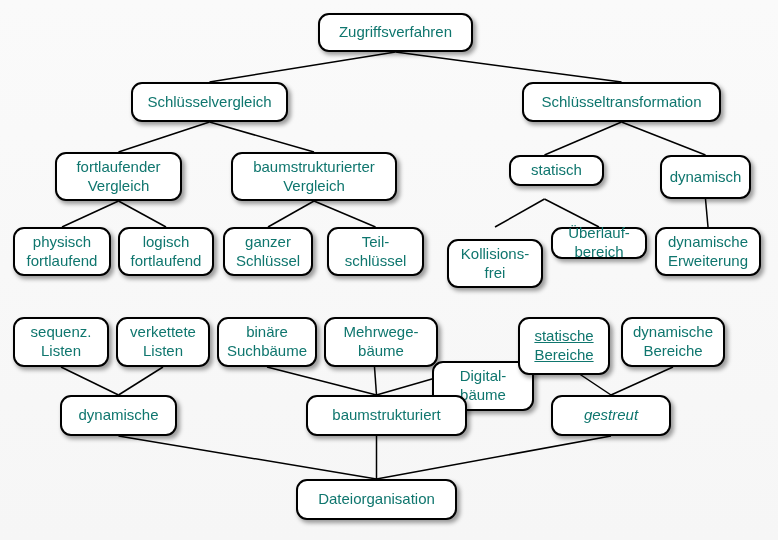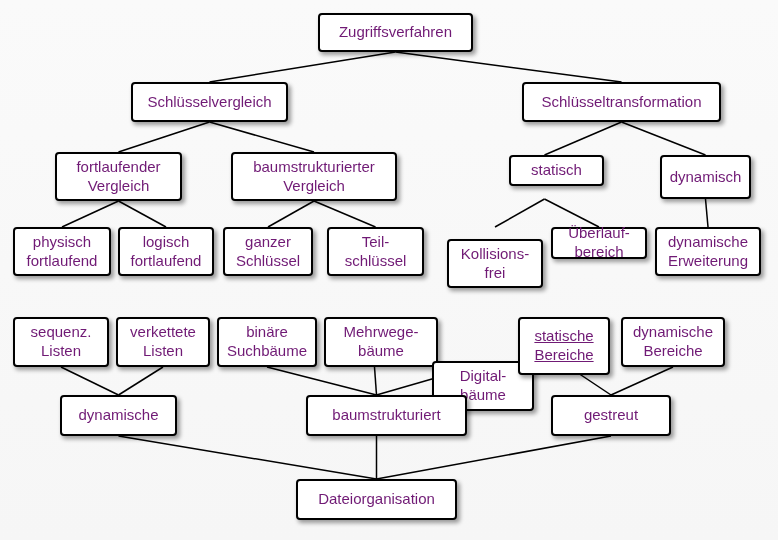--- a/index.html
+++ b/index.html
@@ -30,25 +30,25 @@
   .node {
     position: absolute;
     z-index: 1;
     box-sizing: border-box;
     display: flex;
     align-items: center;
     justify-content: center;
     text-align: center;
     background: #ffffff;
     border: 2px solid #000000;
-    border-radius: 4px;
+    border-radius: 11px;
     box-shadow: 2.5px 3px 4.5px rgba(0,0,0,0.38);
     font-size: 15px;
     line-height: 1.25;
-    color: #701a75;
+    color: #0f766e;
     white-space: pre-line;
     padding: 2px 4px;
   }
 </style>
 </head>
 <body>
 
 <div id="stage" style="background: linear-gradient(rgb(250, 250, 250), rgb(246, 246, 246));">
   <svg id="edges" xmlns="http://www.w3.org/2000/svg">
       <line x1="395.5" y1="52" x2="209.5" y2="82" stroke="#000000"></line>
@@ -108,15 +108,15 @@
     <div class="node" style="left: 324px; top: 317px; width: 114px; height: 50px; background: rgb(255, 255, 255); border-color: rgb(0, 0, 0);">Mehrwege-
 bäume</div>
     <div class="node" style="left: 432px; top: 317px; width: 102px; height: 50px; background: rgb(255, 255, 255); border-color: rgb(0, 0, 0); margin-top: 44px;">Digital-
 bäume</div>
     <div class="node" style="left: 518px; top: 317px; width: 92px; height: 58px; background: rgb(255, 255, 255); border-color: rgb(0, 0, 0); text-decoration: underline;">statische
 Bereiche</div>
     <div class="node" style="left: 621px; top: 317px; width: 104px; height: 50px; background: rgb(255, 255, 255); border-color: rgb(0, 0, 0);">dynamische
 Bereiche</div>
     <div class="node" style="left: 60px; top: 395px; width: 117px; height: 41px; background: rgb(255, 255, 255); border-color: rgb(0, 0, 0);">dynamische</div>
     <div class="node" style="left: 306px; top: 395px; width: 161px; height: 41px; background: rgb(255, 255, 255); border-color: rgb(0, 0, 0);">baumstrukturiert</div>
-    <div class="node" style="left: 551px; top: 395px; width: 120px; height: 41px; background: rgb(255, 255, 255); border-color: rgb(0, 0, 0);">gestreut</div>
+    <div class="node" style="left: 551px; top: 395px; width: 120px; height: 41px; background: rgb(255, 255, 255); border-color: rgb(0, 0, 0); font-style: italic;">gestreut</div>
     <div class="node" style="left: 296px; top: 479px; width: 161px; height: 41px; background: rgb(255, 255, 255); border-color: rgb(0, 0, 0);">Dateiorganisation</div>
   </div>
 
 </body></html>

